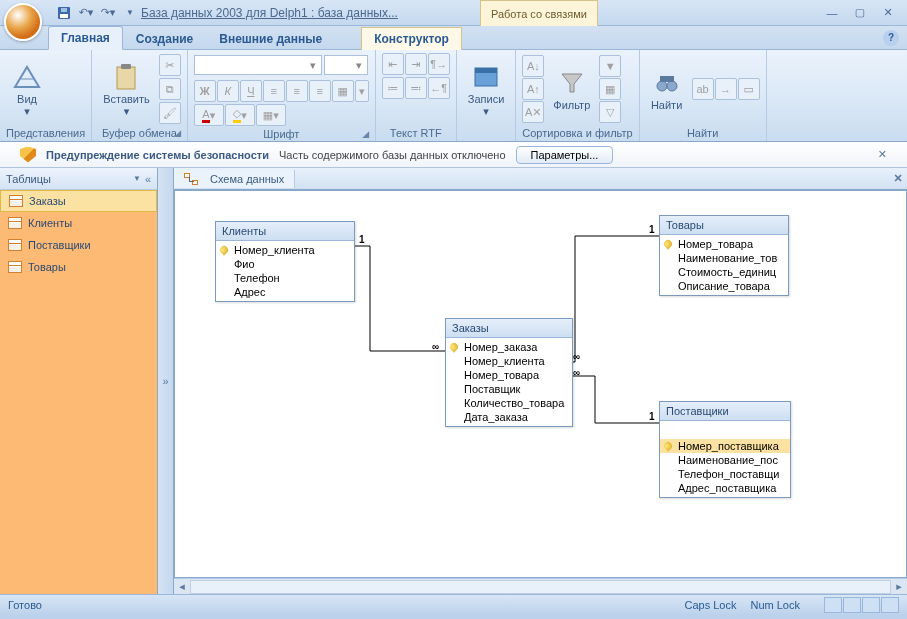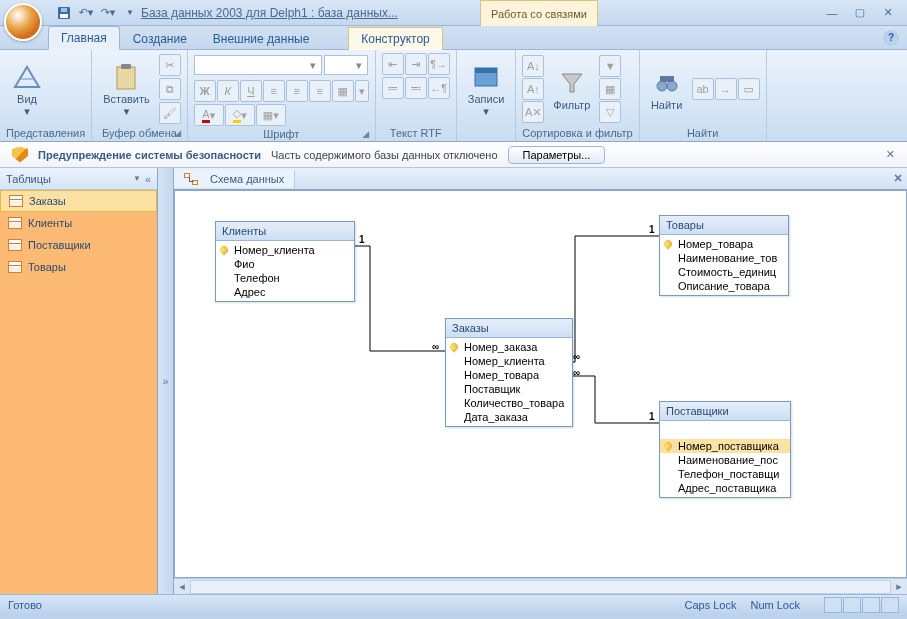--- a/index.html
+++ b/index.html
@@ -8,38 +8,38 @@
 .titlebar { height: 26px; background: linear-gradient(#d8e6f6, #c4d8ee); display: flex; align-items: center; padding: 0 4px; border-bottom: 1px solid #9ab7db; }
 .office-btn { width: 38px; height: 38px; position: relative; top: 9px; margin-right: 6px; border-radius: 50%; background: radial-gradient(circle at 35% 30%, #fff, #e9a549 40%, #d16c17 70%); border: 2px solid #fff; box-shadow: 0 1px 3px rgba(0,0,0,.3); z-index: 10; }
 .qat { display: flex; gap: 6px; align-items: center; margin-left: 8px; }
 .qat-btn { width: 16px; height: 16px; display: flex; align-items: center; justify-content: center; color: #4a6a94; cursor: pointer; }
 .title-text { margin-left: 3px; color: #4b6a8e; font-size: 12px; text-decoration: underline; }
 .context-tab-label { position:absolute; left:480px; top:0; height:26px; width:118px; background:#fef4d9; border:1px solid #d5c387; display:flex; align-items:center; justify-content:center; color:#6a5c2f; font-size:11px; border-bottom:none;}
 .winctrl { margin-left: auto; display: flex; gap: 10px; color: #4a6a94; padding-right:6px;}
 .winbtn { width:18px; height:18px; display:flex; align-items:center; justify-content:center; cursor:pointer;}
 
 .ribbon-tabs { height: 24px; background: linear-gradient(#d2e1f2, #c4d8ee); display: flex; align-items: flex-end; padding-left: 48px; gap: 0; border-bottom:1px solid #9ab7db;}
-.tab { padding: 4px 12px; color: #2a5a94; font-size: 12px; cursor: pointer; border:1px solid transparent; border-bottom:none; position:relative; top:1px;}
+.tab { padding: 4px 12px; color: #2a5a94; font-size: 12px; cursor: pointer; border:1px solid transparent; border-bottom:none; position:relative; top:1px;font-weight:bold;}
 .tab.active { background: #e8f1fb; border:1px solid #9ab7db; border-bottom:1px solid #e8f1fb; border-radius:3px 3px 0 0;}
 .tab.context { background:#fef8e8; border-color:#d5c387;}
 .help-btn { margin-left:auto; margin-right:8px; color:#2a5a94; width:16px; height:16px; border-radius:50%; background:#b8d0ee; display:flex;align-items:center;justify-content:center; font-weight:bold; cursor:pointer; font-size:10px; align-self:center;}
 
 .ribbon { height: 92px; background: linear-gradient(#eaf2fb, #dce9f7 50%, #c9dcf0); display: flex; border-bottom: 1px solid #8aa8cc; }
 .group { border-right: 1px solid #b5cbe3; display: flex; flex-direction: column; padding: 3px 6px 0; }
 .group-body { flex: 1; display: flex; align-items: center; gap: 4px; }
 .group-label { text-align: center; font-size: 11px; color: #4a6a8e; padding: 2px 0; position:relative;}
 .group-label .launcher { position:absolute; right:-3px; bottom:1px; width:12px;height:12px; font-size:9px; color:#6a85a8; cursor:pointer;}
 .rbtn { display: flex; flex-direction: column; align-items: center; justify-content: center; padding: 2px 4px; border: 1px solid transparent; border-radius: 3px; cursor: pointer; min-width:40px;}
 .rbtn-icon { width: 32px; height: 32px; display:flex; align-items:center; justify-content:center; }
 .rbtn-label { font-size: 11px; color: #3a5a84; text-align:center; line-height:1.1; }
 .small-btn { width:22px; height:22px; border:1px solid #abc0da; background:#e8f0fa; border-radius:2px; display:flex;align-items:center;justify-content:center; cursor:pointer; color:#a0a0a0;}
 .font-combo{ width:128px; height:20px; border:1px solid #abc0da; background:#fff; margin-bottom:3px; display:flex; align-items:center;}
 .font-combo .dd{margin-left:auto; width:16px; text-align:center; color:#888;}
 
-.security-bar { height: 26px; background: linear-gradient(#fff, #f0f4fa); border-bottom: 1px solid #b0c4dc; display: flex; align-items: center; padding: 0 12px; gap: 10px; font-size: 11px; }
+.security-bar { height: 26px; background: linear-gradient(#fff, #f0f4fa); border-bottom: 1px solid #b0c4dc; display: flex; align-items: center; padding: 0 20px; gap: 10px; font-size: 11px; }
 .shield { width:16px;height:16px; background:linear-gradient(135deg,#f7c24a 50%,#e08a1a 50%); clip-path: polygon(50% 0,100% 15%,100% 60%,50% 100%,0 60%,0 15%); }
 .sec-title { font-weight:bold; color:#3a5a84;}
 .sec-text{ color:#444;}
 .param-btn{ padding:2px 14px; border:1px solid #9ab7db; background:linear-gradient(#fff,#e2ebf6); cursor:pointer; border-radius:4px; font-size:11px;}
 
 .workspace { display:flex; height:426px; background:#b6cce6;}
 .nav-pane { width:158px; background:#fdba74; border-right:1px solid #8aa8cc; display:flex; flex-direction:column;}
 .nav-header{ height:22px; background:linear-gradient(#ecf3fc,#d5e3f3); border-bottom:1px solid #b5cbe3; display:flex; align-items:center; padding:0 6px; font-size:11px; color:#3a5a84;}
 .nav-header .dd{margin-left:auto; font-size:8px; color:#5a7aa0;}
 .nav-header .closeb{ margin-left:4px; color:#5a7aa0; cursor:pointer;}

